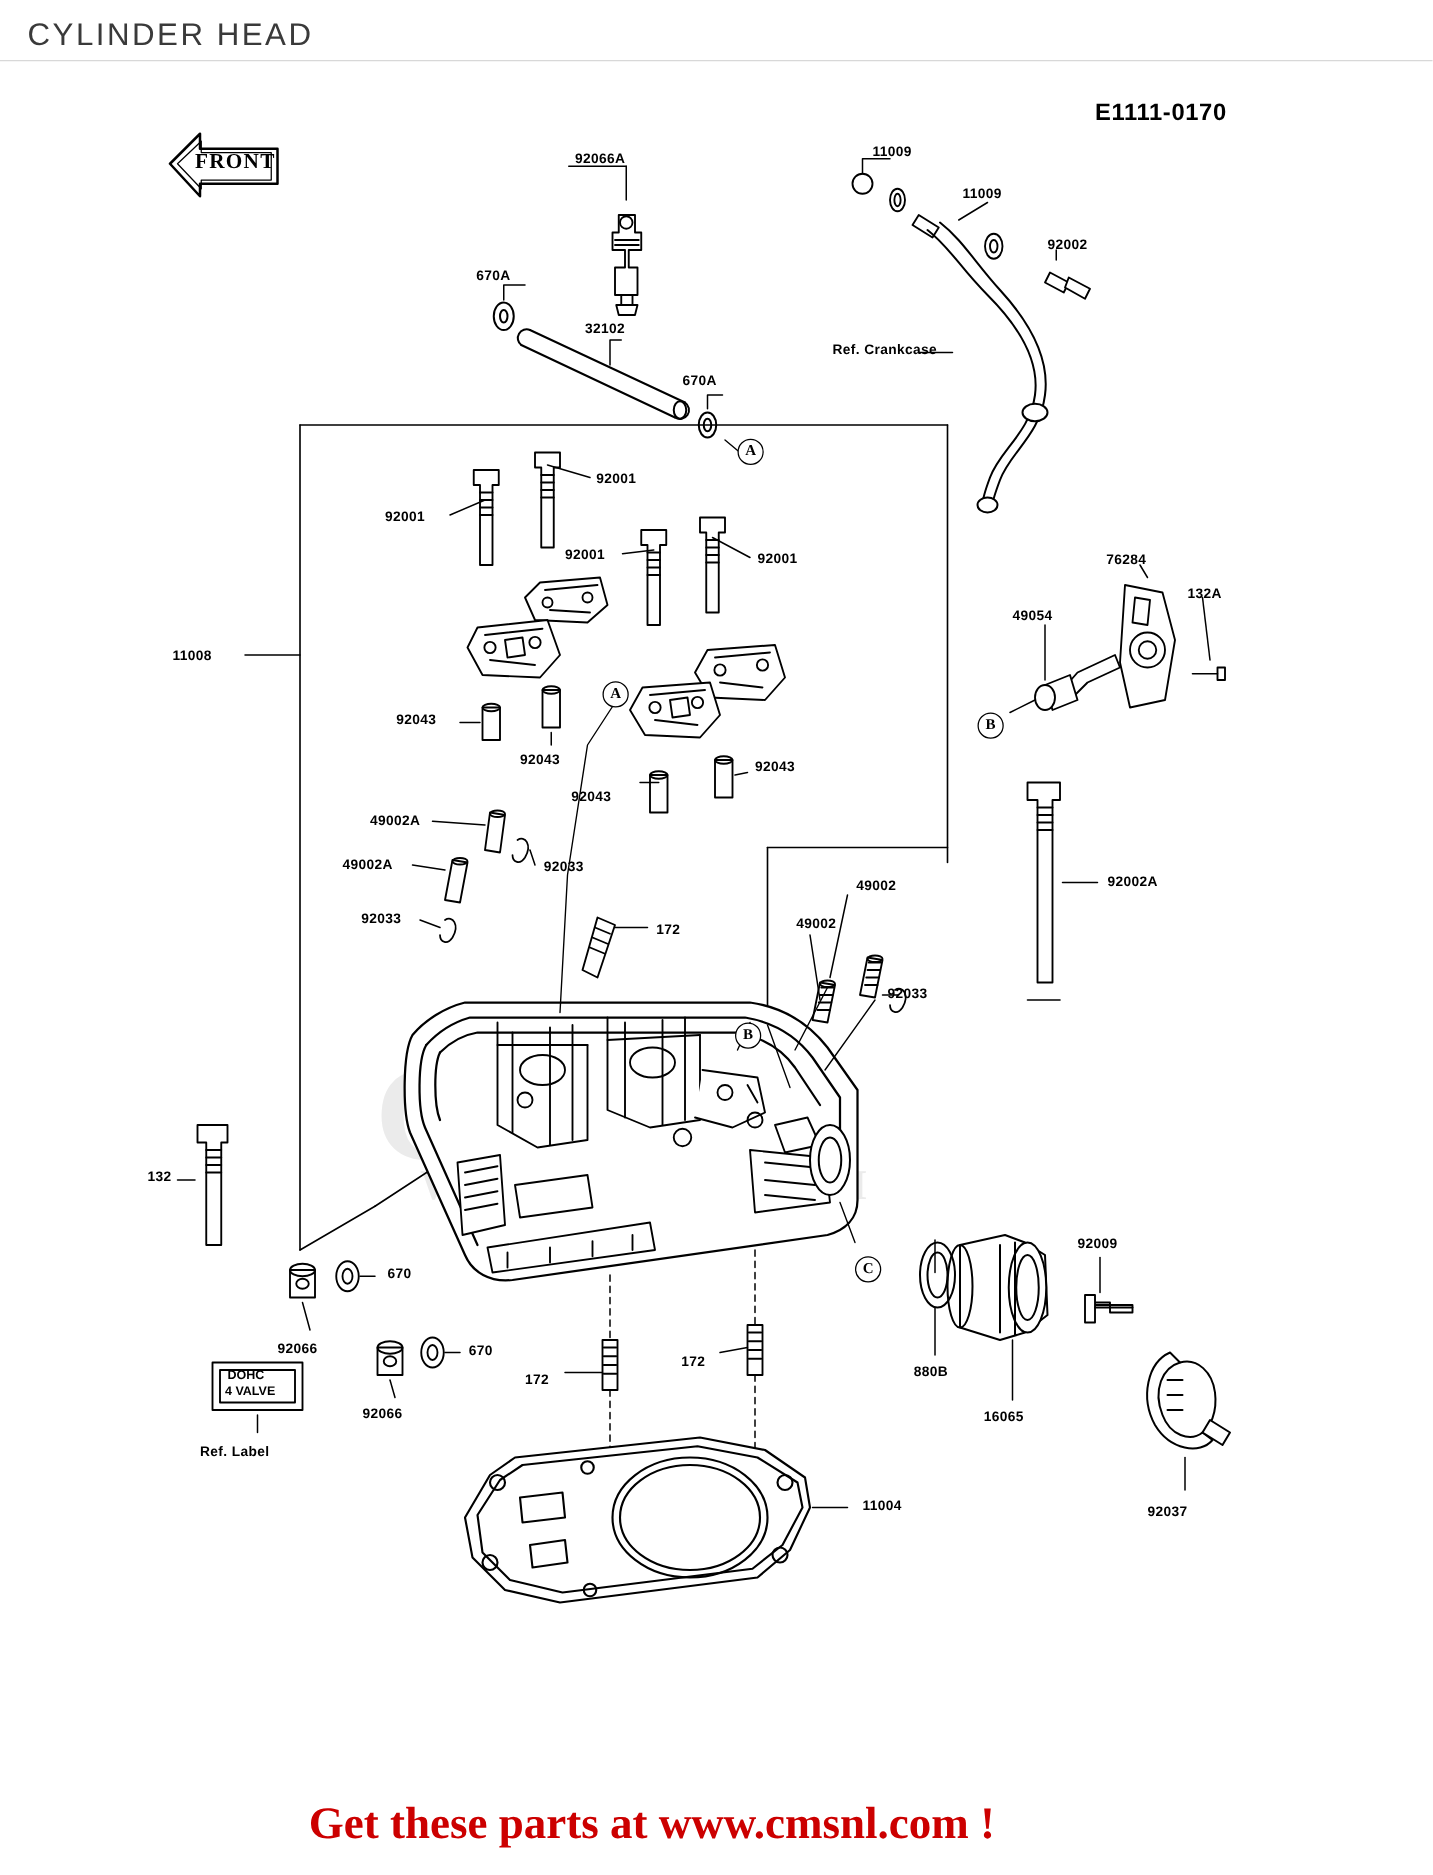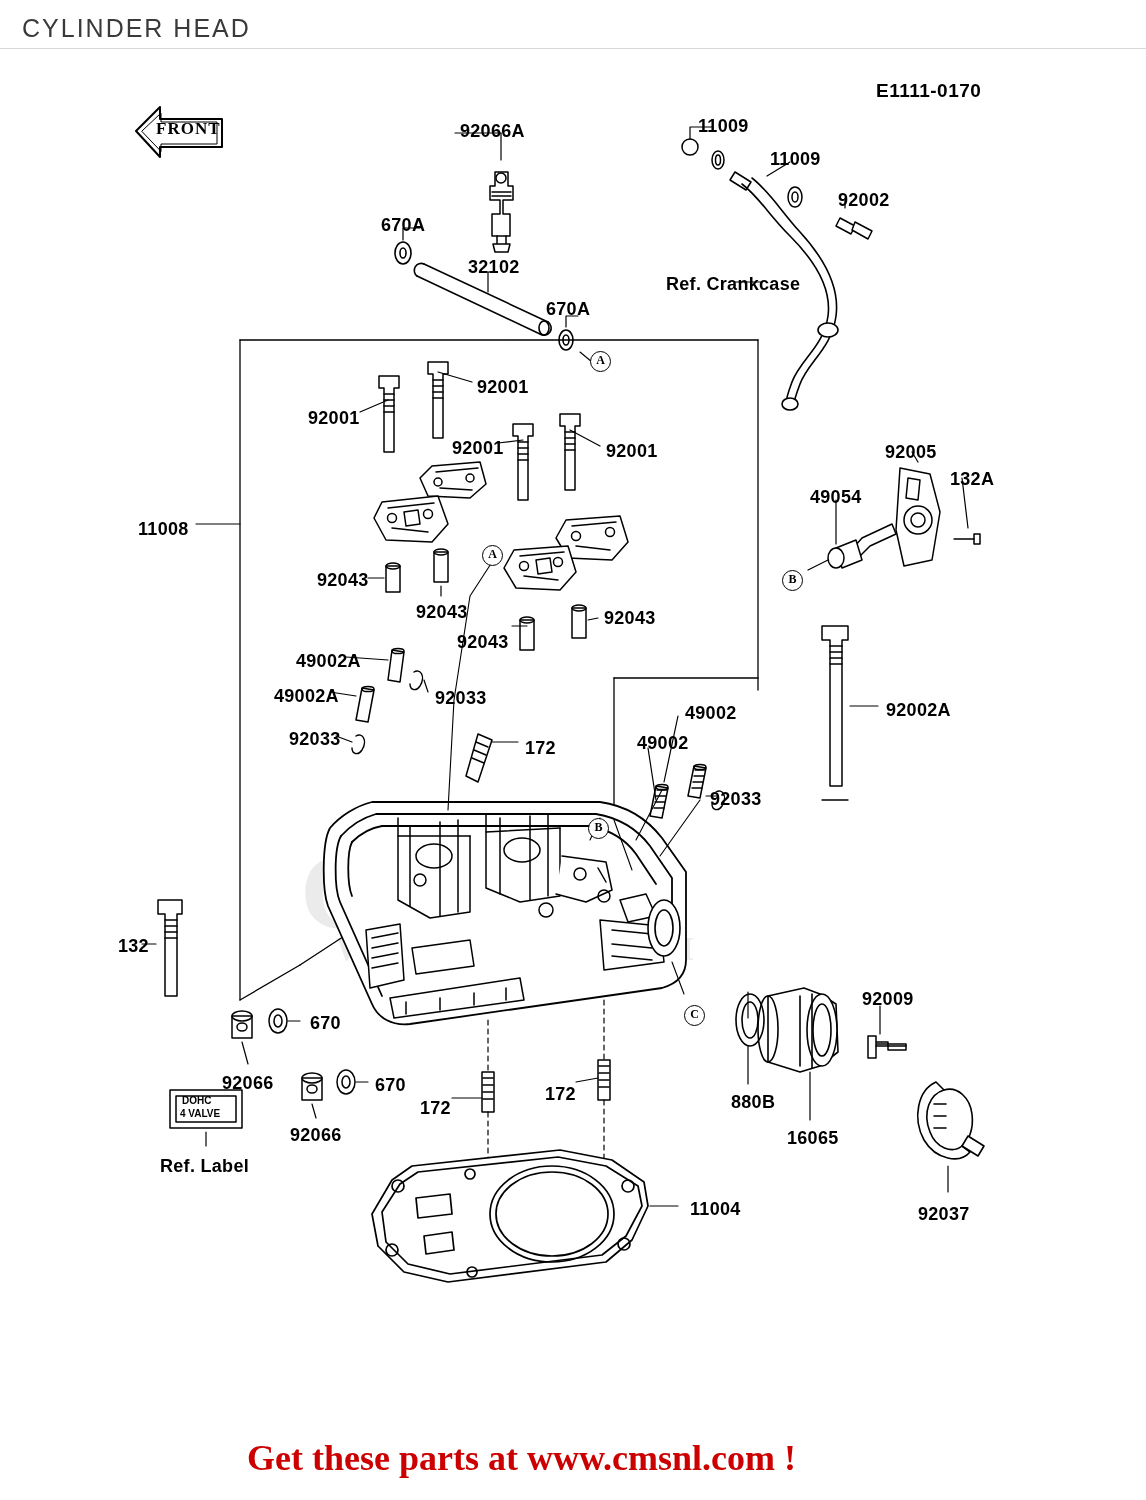--- a/index.html
+++ b/index.html
@@ -55,21 +55,21 @@
     width: 1043px;
     text-align: center;
     font-size: 36px;
     font-weight: bold;
     font-family: "Liberation Serif", serif;
     color: #cc0000;
   }
   
   .lbl {
     position: absolute;
-    font-size: 18px;
+    font-size: 11px;
     font-family: "Liberation Sans", sans-serif;
     font-weight: bold;
     color: #000;
     white-space: nowrap;
     letter-spacing: 0.3px;
   }
   .circ {
     position: absolute;
     width: 19px;
     height: 19px;
@@ -495,21 +495,21 @@
       <div class="lbl" style="left: 770px; top: 149px;">11009</div>
       <div class="lbl" style="left: 838px; top: 190px;">92002</div>
       <div class="lbl" style="left: 381px; top: 215px;">670A</div>
       <div class="lbl" style="left: 468px; top: 257px;">32102</div>
       <div class="lbl" style="left: 546px; top: 299px;">670A</div>
       <div class="lbl" style="left: 666px; top: 274px;">Ref. Crankcase</div>
       <div class="lbl" style="left: 477px; top: 377px;">92001</div>
       <div class="lbl" style="left: 308px; top: 408px;">92001</div>
       <div class="lbl" style="left: 452px; top: 438px;">92001</div>
       <div class="lbl" style="left: 606px; top: 441px;">92001</div>
-      <div class="lbl" style="left: 885px; top: 442px;">92005</div>
+      <div class="lbl" style="left: 885px; top: 442px;">76284</div>
       <div class="lbl" style="left: 950px; top: 469px;">132A</div>
       <div class="lbl" style="left: 810px; top: 487px;">49054</div>
       <div class="lbl" style="left: 138px; top: 519px;">11008</div>
       <div class="lbl" style="left: 317px; top: 570px;">92043</div>
       <div class="lbl" style="left: 416px; top: 602px;">92043</div>
       <div class="lbl" style="left: 604px; top: 608px;">92043</div>
       <div class="lbl" style="left: 457px; top: 632px;">92043</div>
       <div class="lbl" style="left: 296px; top: 651px;">49002A</div>
       <div class="lbl" style="left: 274px; top: 686px;">49002A</div>
       <div class="lbl" style="left: 435px; top: 688px;">92033</div>

